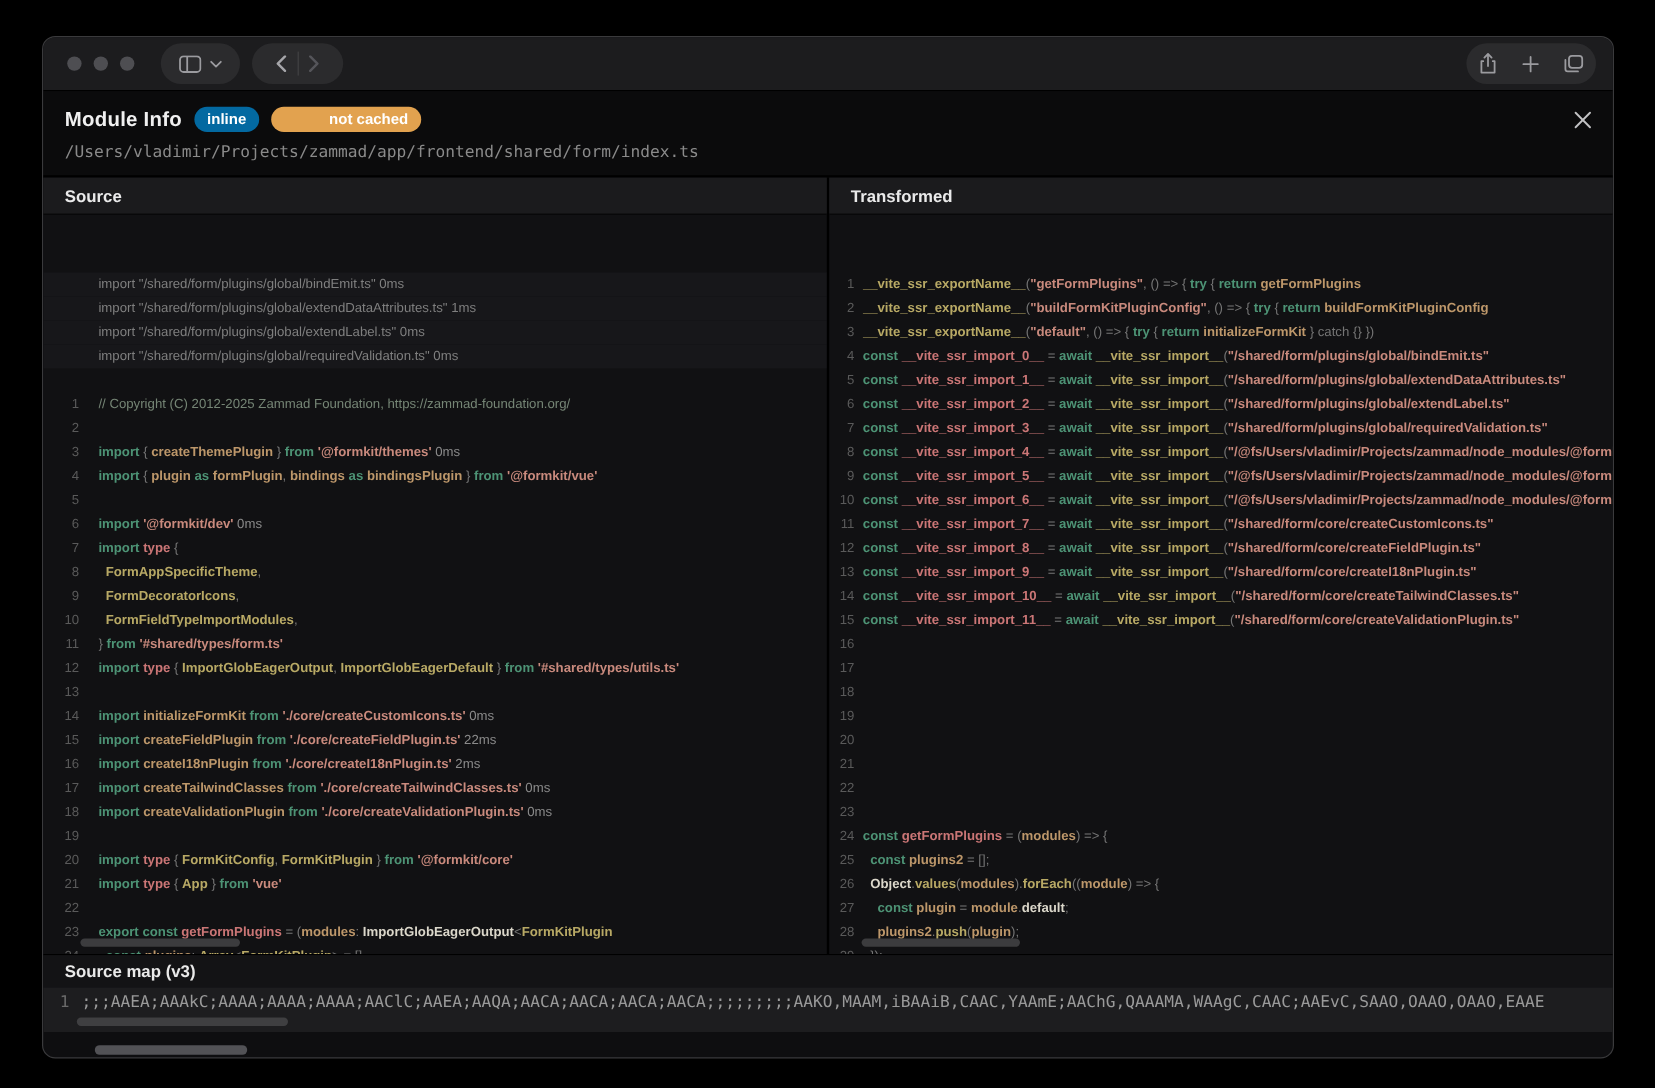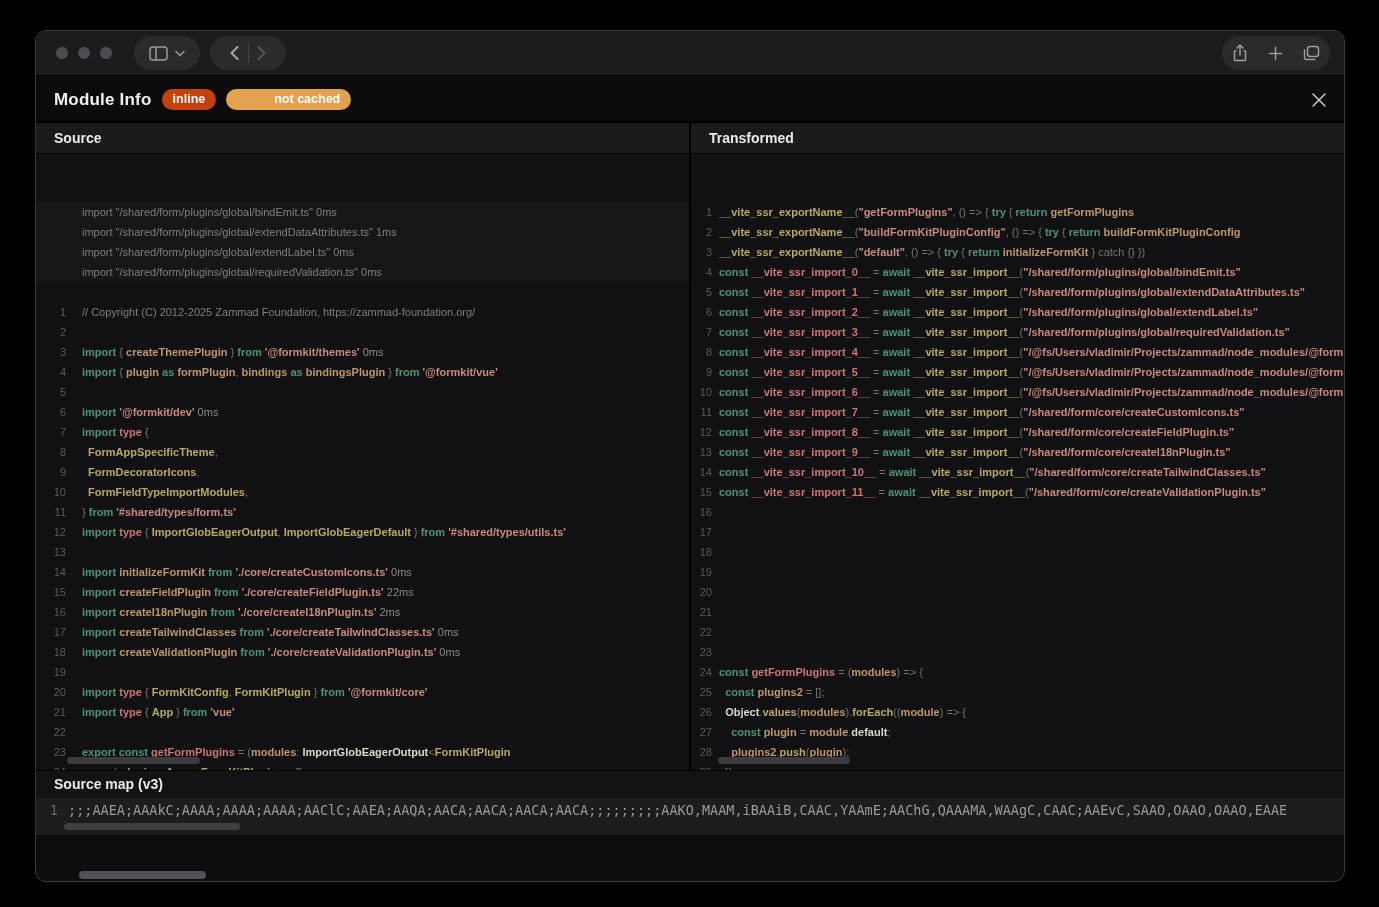--- a/index.html
+++ b/index.html
@@ -110,27 +110,28 @@
       <svg width="17" height="16" viewBox="0 0 17 16">
         <rect x="4.5" y="1.5" width="11" height="10" rx="2.5" class="icon-stroke"></rect>
         <path d="M 12 14.5 H 3.5 A 2 2 0 0 1 1.5 12.5 V 5" class="icon-stroke"></path>
       </svg>
     </div>
   </div>
 
   <div class="mod-header">
     <div class="mh-row">
       <span class="mh-title">Module Info</span>
-      <span class="badge" style="background-color: #c2410c;">inline</span>
+      <span class="badge" style="background-color: #0369a1;">inline</span>
       <span class="badge" style="background-color: rgb(226, 162, 79); padding-left: 48px;">not cached</span>
     </div>
     <svg class="close-x" viewBox="0 0 20 20">
       <line x1="4" y1="4" x2="16" y2="16" stroke="#c2c2c4" stroke-width="1.6" stroke-linecap="round"></line>
       <line x1="16" y1="4" x2="4" y2="16" stroke="#c2c2c4" stroke-width="1.6" stroke-linecap="round"></line>
     </svg>
+    <div class="path">/Users/vladimir/Projects/zammad/app/frontend/shared/form/index.ts</div>
   </div>
 
   <div class="panels">
     <div class="panel panel-source">
       <div class="panel-header">Source</div>
       <div class="code">
           <div class="cl ins"><span class="ln"></span><span class="lt"><span class="tok-gr">import "/shared/form/plugins/global/bindEmit.ts" 0ms</span></span></div>
           <div class="cl ins"><span class="ln"></span><span class="lt"><span class="tok-gr">import "/shared/form/plugins/global/extendDataAttributes.ts" 1ms</span></span></div>
           <div class="cl ins"><span class="ln"></span><span class="lt"><span class="tok-gr">import "/shared/form/plugins/global/extendLabel.ts" 0ms</span></span></div>
           <div class="cl ins"><span class="ln"></span><span class="lt"><span class="tok-gr">import "/shared/form/plugins/global/requiredValidation.ts" 0ms</span></span></div>

